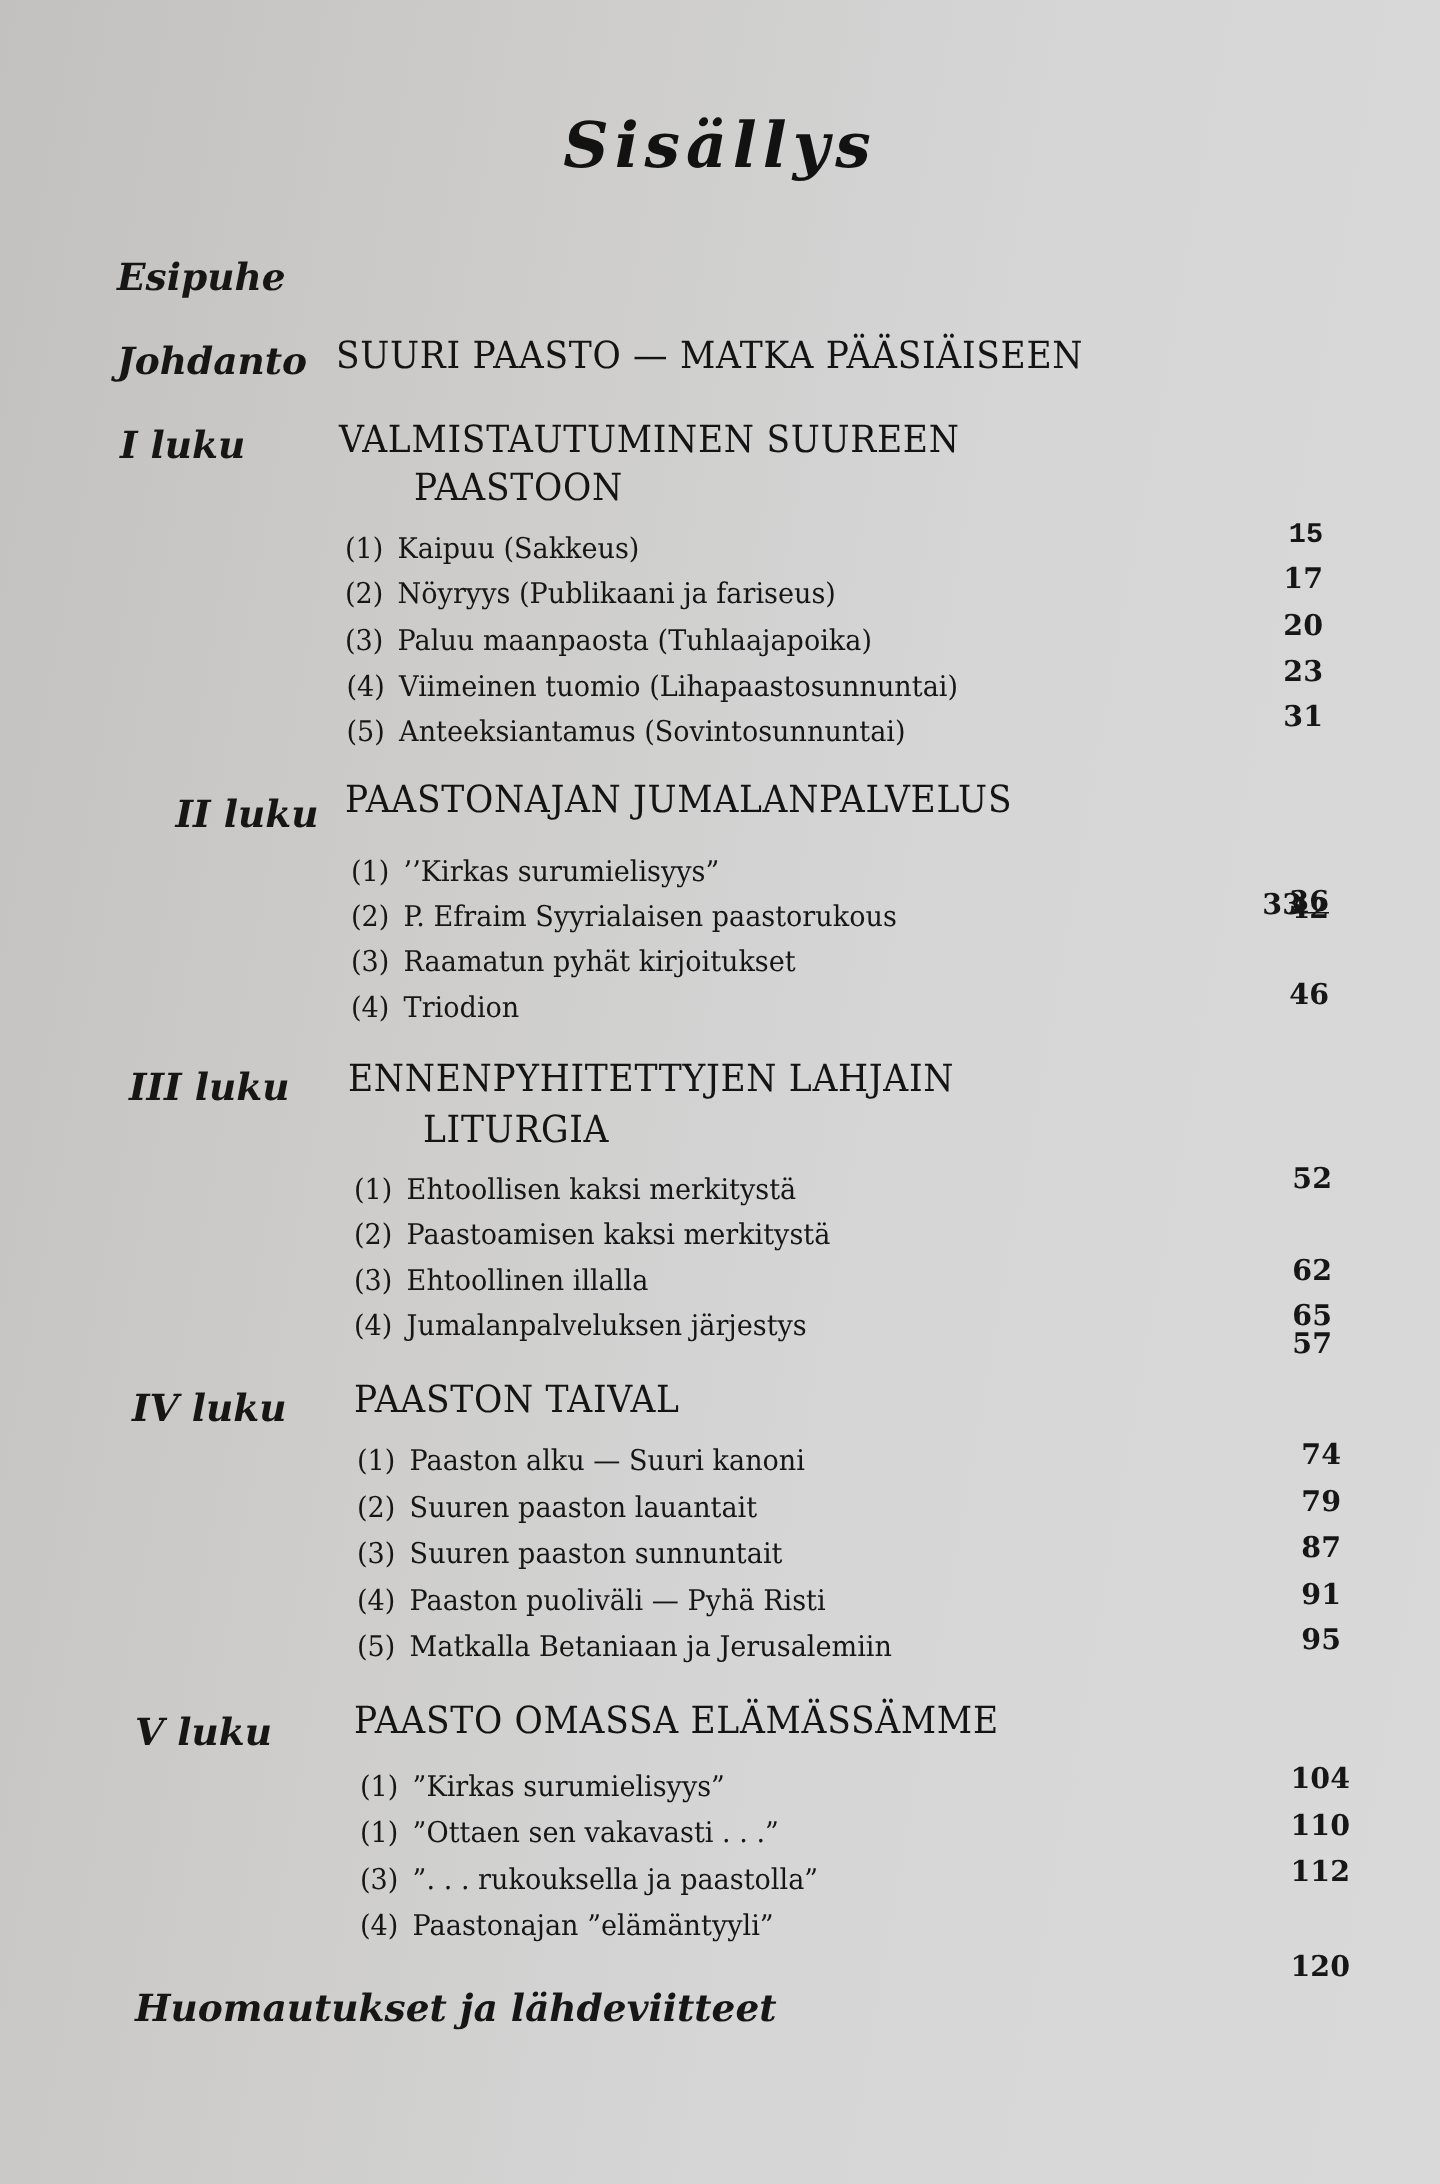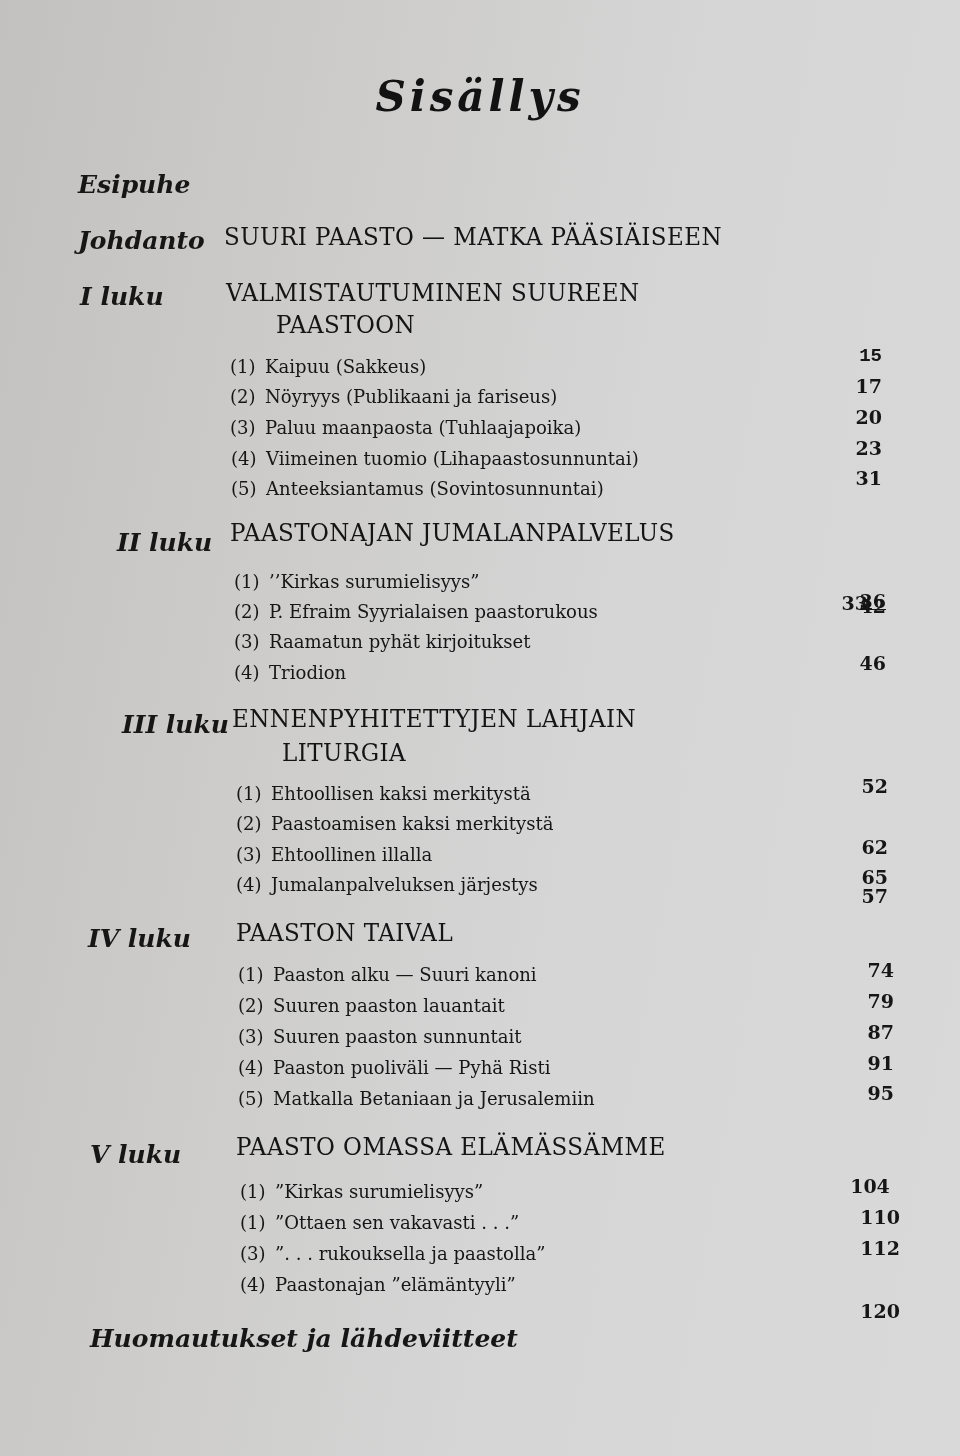--- a/index.html
+++ b/index.html
@@ -112,21 +112,21 @@
     <div class="abs page-num" style="left:826px; top:590px;text-decoration:underline;">36</div>
 
     <div class="abs entry" style="left:234px; top:630px;"><span class="num">(3)</span><span>Raamatun pyhät kirjoitukset</span></div>
     <div class="abs page-num" style="left:826px; top:595px;">42</div>
 
     <div class="abs entry" style="left:234px; top:661px;"><span class="num">(4)</span><span>Triodion</span></div>
     <div class="abs page-num" style="left:826px; top:652px;">46</div>
   </div>
 
   <div>
-    <div class="abs italic-label" style="left:86px; top:710px;margin-left:36px;">III luku</div>
+    <div class="abs italic-label" style="left:86px; top:710px;">III luku</div>
     <div class="abs chapter-title" style="left:232px; top:704px;">ENNENPYHITETTYJEN LAHJAIN</div>
     <div class="abs chapter-title" style="left:282px; top:738px;">LITURGIA</div>
 
     <div class="abs entry" style="left:236px; top:782px;"><span class="num">(1)</span><span>Ehtoollisen kaksi merkitystä</span></div>
     <div class="abs page-num" style="left:828px; top:775px;">52</div>
 
     <div class="abs entry" style="left:236px; top:812px;"><span class="num">(2)</span><span>Paastoamisen kaksi merkitystä</span></div>
     <div class="abs page-num" style="left:828px; top:849px;margin-top:36px;">57</div>
 
     <div class="abs entry" style="left:236px; top:843px;"><span class="num">(3)</span><span>Ehtoollinen illalla</span></div>
@@ -154,21 +154,21 @@
 
     <div class="abs entry" style="left:238px; top:1087px;"><span class="num">(5)</span><span>Matkalla Betaniaan ja Jerusalemiin</span></div>
     <div class="abs page-num" style="left:834px; top:1082px;">95</div>
   </div>
 
   <div>
     <div class="abs italic-label" style="left:90px; top:1140px;">V luku</div>
     <div class="abs chapter-title" style="left:236px; top:1132px;">PAASTO OMASSA ELÄMÄSSÄMME</div>
 
     <div class="abs entry" style="left:240px; top:1180px;"><span class="num">(1)</span><span>”Kirkas surumielisyys”</span></div>
-    <div class="abs page-num" style="left:840px; top:1175px;text-align:center;">104</div>
+    <div class="abs page-num" style="left:840px; top:1175px;">104</div>
 
     <div class="abs entry" style="left:240px; top:1211px;"><span class="num">(1)</span><span>”Ottaen sen vakavasti . . .”</span></div>
     <div class="abs page-num" style="left:840px; top:1206px;">110</div>
 
     <div class="abs entry" style="left:240px; top:1242px;"><span class="num">(3)</span><span>”. . . rukouksella ja paastolla”</span></div>
     <div class="abs page-num" style="left:840px; top:1237px;">112</div>
 
     <div class="abs entry" style="left:240px; top:1273px;"><span class="num">(4)</span><span>Paastonajan ”elämäntyyli”</span></div>
     <div class="abs page-num" style="left:840px; top:1268px;margin-top:32px;">120</div>
   </div>

